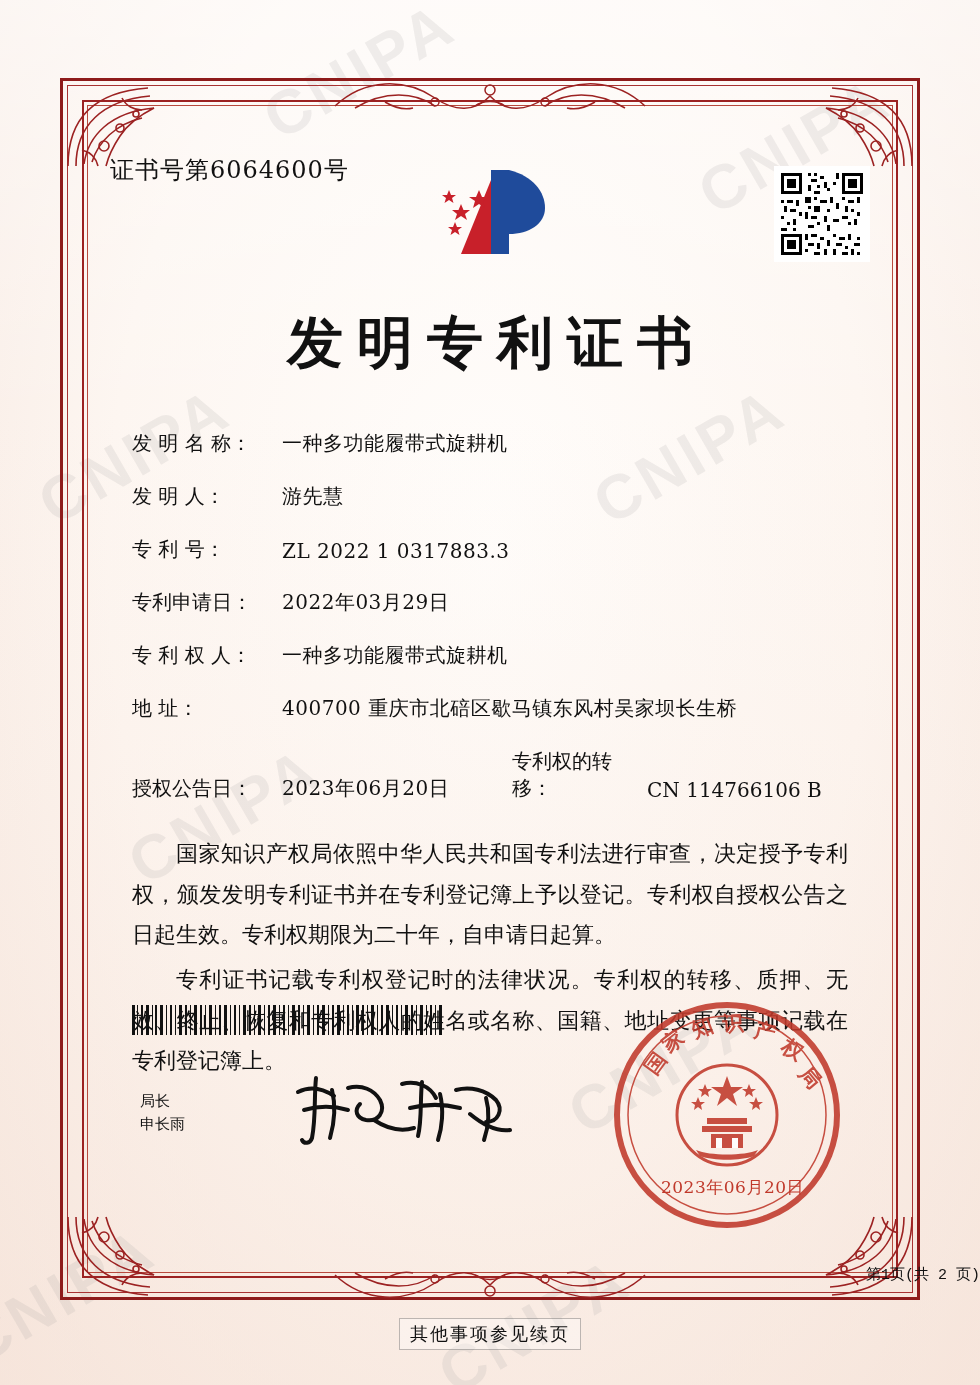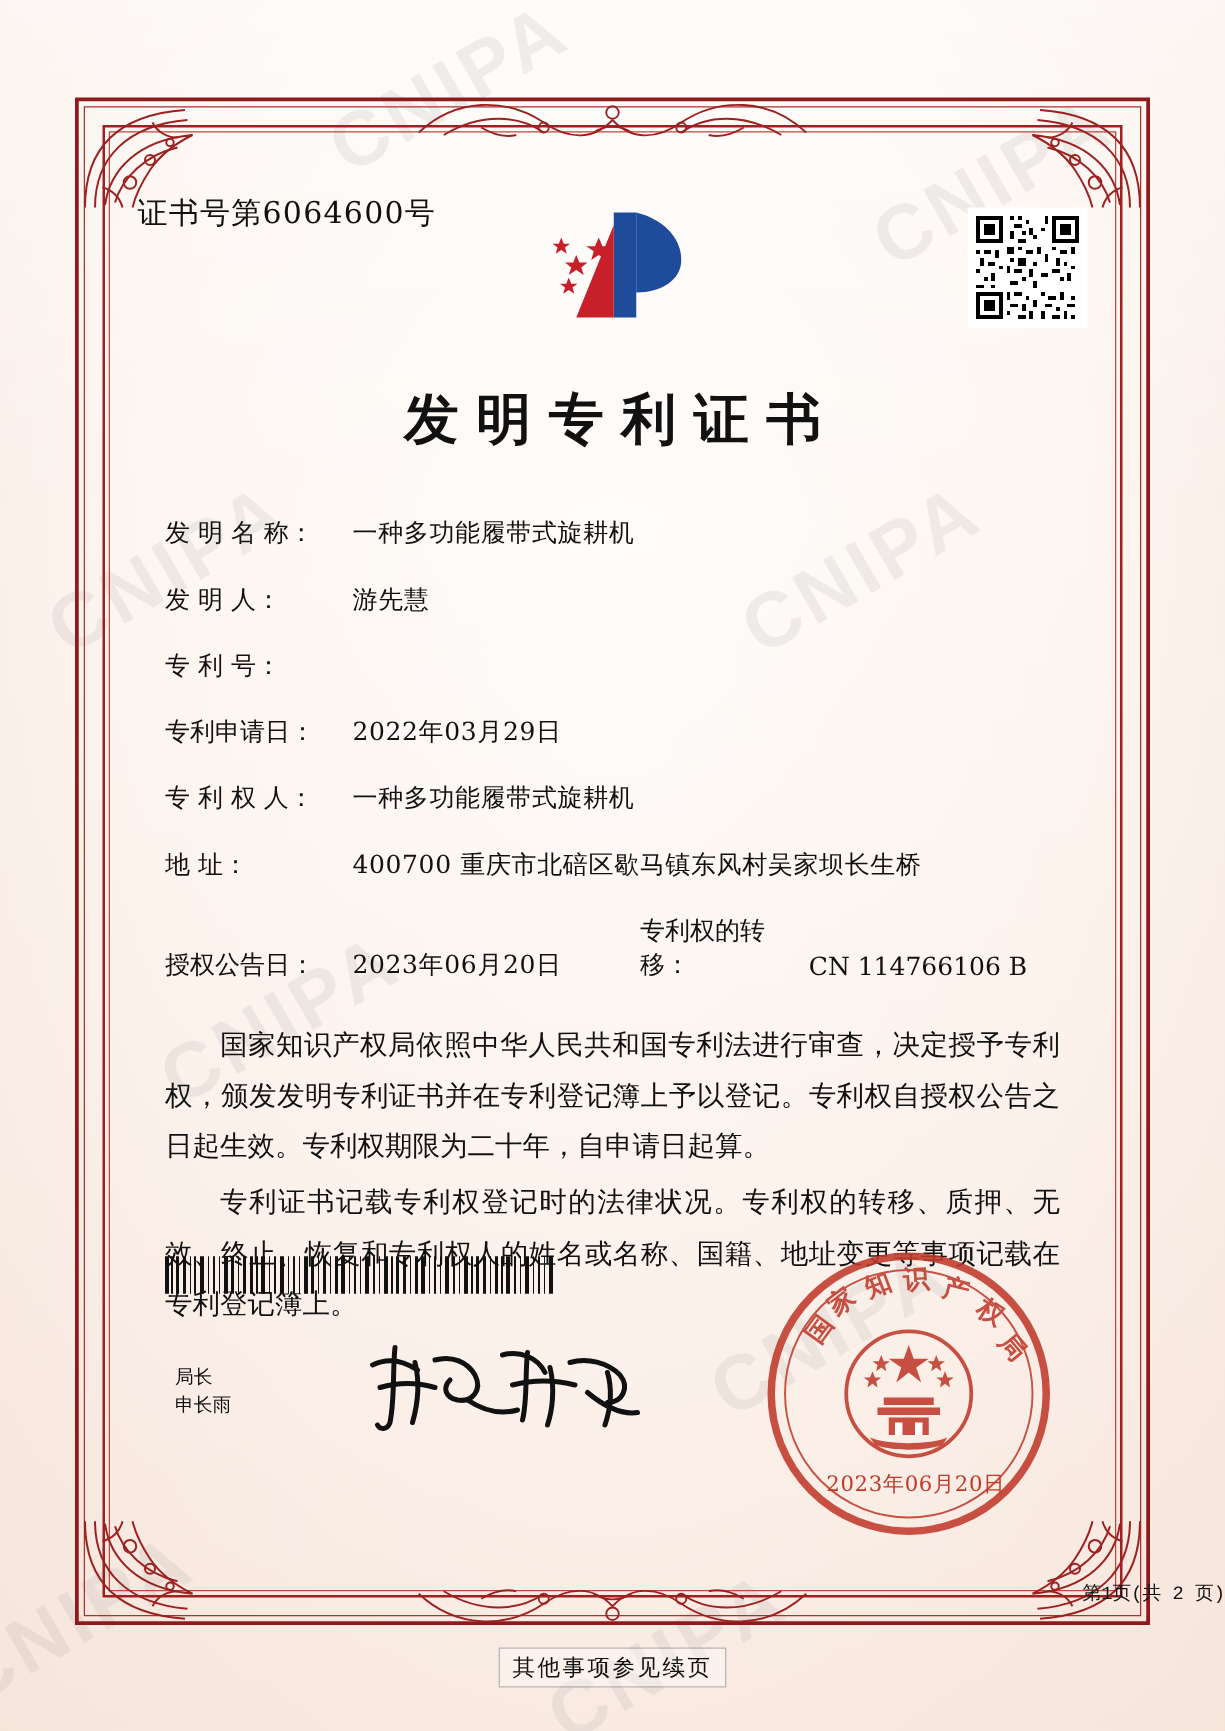--- a/index.html
+++ b/index.html
@@ -142,21 +142,21 @@
     left: 50%;
     top: 32px;
     transform: translateX(-50%);
     width: 170px;
     height: 110px;
   }
 
   .title {
     margin-top: 120px;
     text-align: center;
-    font-size: 44px;
+    font-size: 56px;
     font-weight: bold;
     letter-spacing: 14px;
     color: #111;
     font-family: "DejaVu Serif", "Liberation Serif", serif;
     text-indent: 14px;
   }
 
   .fields {
     margin-top: 48px;
     font-size: 20px;
@@ -470,20 +470,21 @@
       <div class="field-row">
         <div class="field-label">发 明 名 称：</div>
         <div class="field-value">一种多功能履带式旋耕机</div>
       </div>
       <div class="field-row">
         <div class="field-label">发 明 人：</div>
         <div class="field-value">游先慧</div>
       </div>
       <div class="field-row">
         <div class="field-label">专 利 号：</div>
+        <div class="field-value">ZL 2022 1 0317883.3</div>
       </div>
       <div class="field-row">
         <div class="field-label">专利申请日：</div>
         <div class="field-value">2022年03月29日</div>
       </div>
       <div class="field-row">
         <div class="field-label">专 利 权 人：</div>
         <div class="field-value">一种多功能履带式旋耕机</div>
       </div>
       <div class="field-row">

